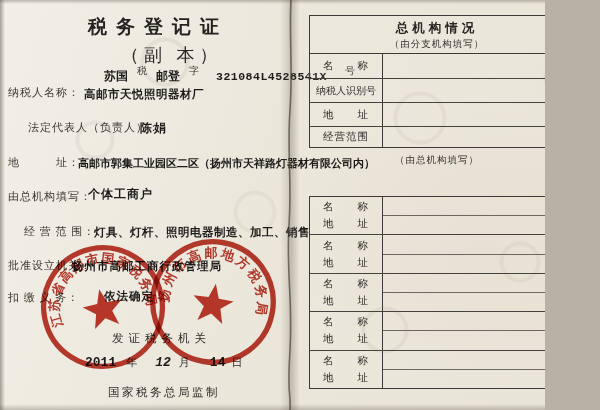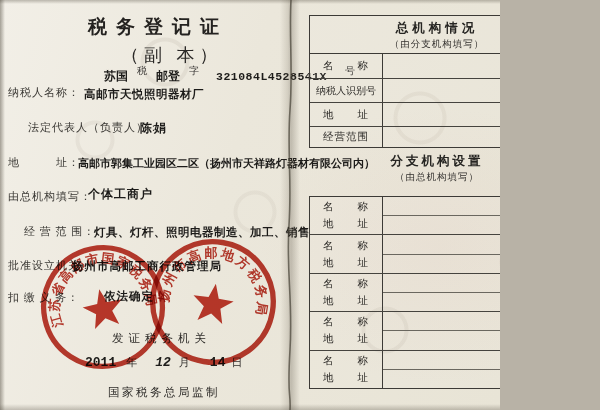--- a/index.html
+++ b/index.html
@@ -1,18 +1,18 @@
 <!DOCTYPE html>
 <html><head>
 <meta charset="utf-8">
 <style>
   * { margin:0; padding:0; box-sizing:border-box; }
   html,body { background:#b8b2a6; }
   .scan {
-    position:relative; width:500px; height:410px; overflow:hidden;
+    position:relative; width:545px; height:410px; overflow:hidden;
     font-family:"Liberation Serif", serif; color:#2e2c28;
     background-color:#ece8dc;
     background-image:
       radial-gradient(circle at 165px 62px, rgba(0,0,0,0) 20px, rgba(160,148,135,.14) 21px, rgba(160,148,135,.14) 24px, rgba(0,0,0,0) 25px),
       radial-gradient(circle at 95px 140px,  rgba(0,0,0,0) 15px, rgba(160,148,135,.12) 16px, rgba(160,148,135,.12) 19px, rgba(0,0,0,0) 20px),
       radial-gradient(circle at 420px 118px, rgba(0,0,0,0) 22px, rgba(170,150,140,.13) 23px, rgba(170,150,140,.13) 26px, rgba(0,0,0,0) 27px),
       radial-gradient(circle at 520px 262px, rgba(0,0,0,0) 16px, rgba(170,150,140,.12) 17px, rgba(170,150,140,.12) 20px, rgba(0,0,0,0) 21px),
       radial-gradient(circle at 385px 330px, rgba(0,0,0,0) 19px, rgba(160,148,135,.12) 20px, rgba(160,148,135,.12) 23px, rgba(0,0,0,0) 24px),
       radial-gradient(circle at 560px 78px,  rgba(0,0,0,0) 12px, rgba(190,150,145,.14) 13px, rgba(190,150,145,.14) 16px, rgba(0,0,0,0) 17px),
       radial-gradient(circle at 255px 212px, rgba(0,0,0,0) 17px, rgba(160,148,135,.10) 18px, rgba(160,148,135,.10) 21px, rgba(0,0,0,0) 22px),
@@ -183,21 +183,20 @@
       <div class="lbl">地　　址</div>
       <div class="vcell"></div>
     </div>
     <div class="row r4">
       <div class="lbl">经营范围</div>
       <div class="vcell"></div>
     </div>
   </div>
 
   <div class="abs branchHead">
-    <div class="tblTitle">分支机构设置</div>
     <div class="tblSub">（由总机构填写）</div>
   </div>
 
   <div class="abs t2">
     <div class="pair">
       <div class="plbl">
         <span>名　　称</span>
         <span>地　　址</span>
       </div>
       <div class="pval">

